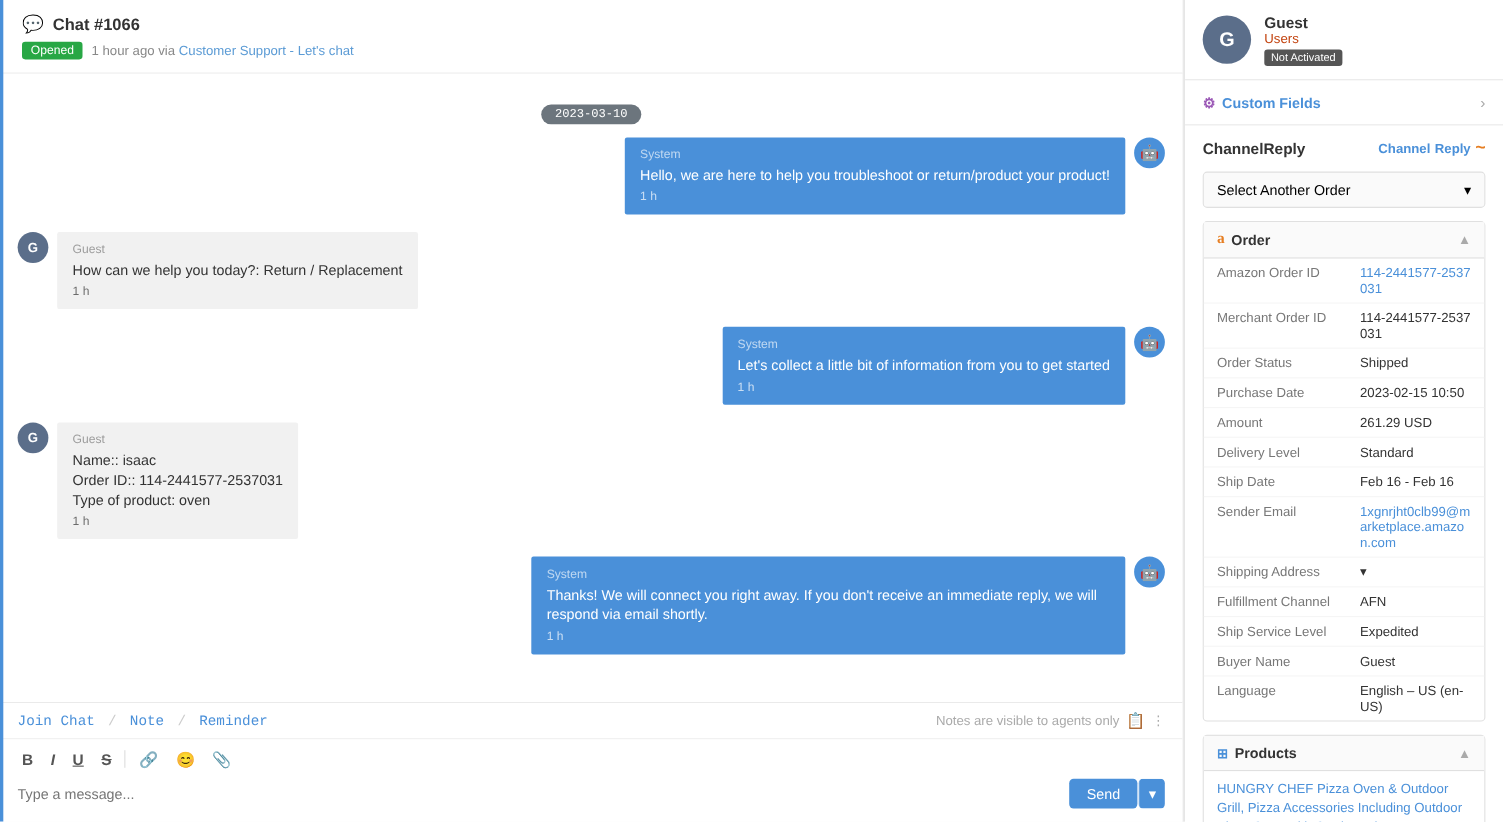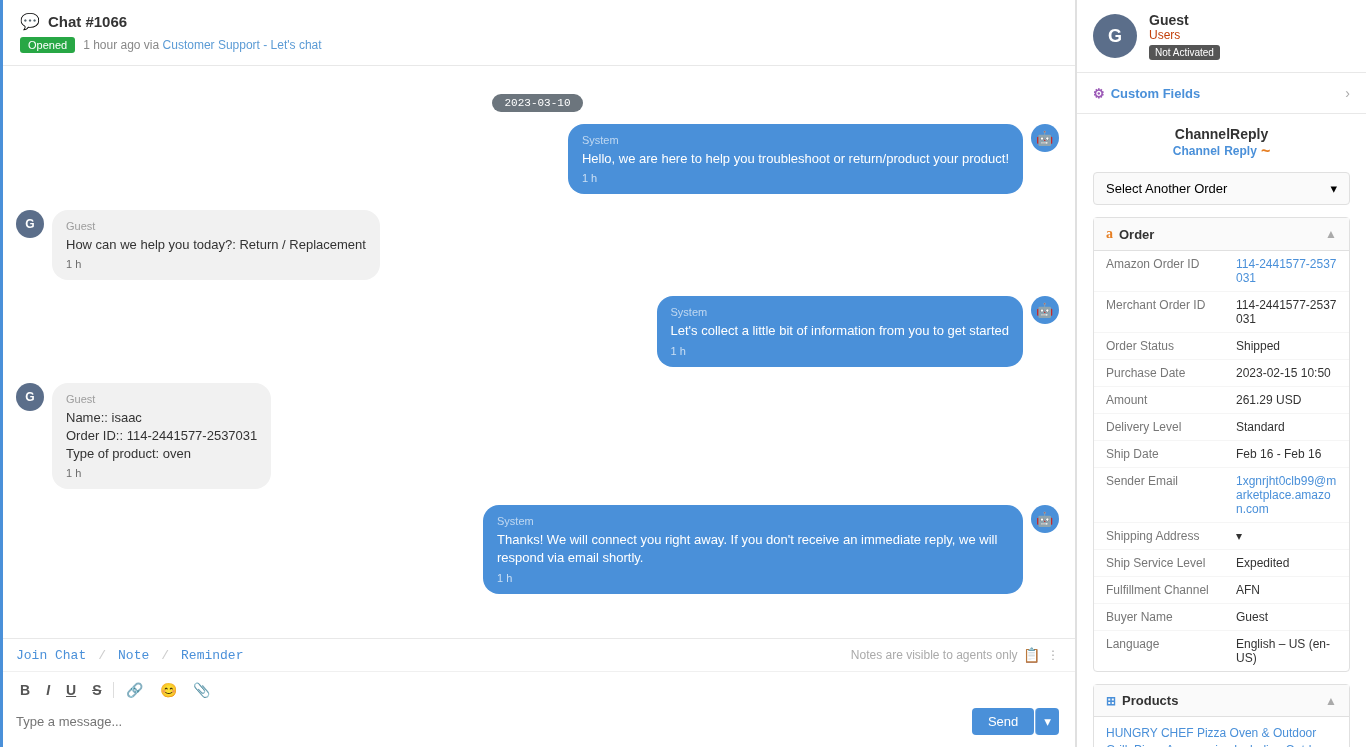--- a/index.html
+++ b/index.html
@@ -19,21 +19,21 @@
 
     
     .messages-area { flex: 1; overflow-y: auto; padding: 16px; background: #fff; position: relative; }
     .date-divider { display: flex; justify-content: center; margin: 12px 0; }
     .date-pill { background: #6c757d; color: #fff; font-size: 11px; padding: 3px 12px; border-radius: 12px; font-family: Liberation Mono, monospace; }
 
     
     .message-row { display: flex; margin-bottom: 16px; align-items: flex-start; gap: 8px; }
     .message-row.right { flex-direction: row-reverse; }
     .avatar { width: 28px; height: 28px; border-radius: 50%; background: #5b6e8a; color: #fff; display: flex; align-items: center; justify-content: center; font-size: 12px; font-weight: 600; flex-shrink: 0; }
-    .bubble { max-width: 540px; padding: 10px 14px; border-radius: 16px; position: relative; }
+    .bubble { max-width: 540px; padding: 10px 14px; border-radius: 2px; position: relative; }
     .bubble.system { background: #4a90d9; color: #fff; }
     .bubble.guest { background: #f1f1f1; color: #333; }
     .bubble-label { font-size: 11px; margin-bottom: 4px; opacity: 0.8; }
     .bubble.system .bubble-label { color: rgba(255,255,255,0.8); }
     .bubble.guest .bubble-label { color: #888; }
     .bubble-text { font-size: 13px; line-height: 1.4; }
     .bubble-time { font-size: 11px; opacity: 0.7; margin-top: 4px; }
     .bot-icon { width: 28px; height: 28px; border-radius: 50%; background: #4a90d9; color: #fff; display: flex; align-items: center; justify-content: center; font-size: 14px; flex-shrink: 0; }
 
     
@@ -64,21 +64,21 @@
     .sidebar-role { font-size: 12px; color: #c2410c; }
     .not-activated-badge { background: #555; color: #fff; font-size: 10px; padding: 2px 6px; border-radius: 3px; margin-top: 3px; display: inline-block; }
 
     
     .custom-fields-section { padding: 12px 16px; border-bottom: 1px solid #e8e8e8; display: flex; align-items: center; justify-content: space-between; }
     .custom-fields-title { display: flex; align-items: center; gap: 6px; font-size: 13px; font-weight: 600; color: #4a90d9; }
     .chevron-right { color: #aaa; font-size: 14px; }
 
     
     .channel-reply-section { padding: 12px 16px; border-bottom: 1px solid #e8e8e8; }
-    .channel-reply-header { display: flex; align-items: center; justify-content: space-between; margin-bottom: 12px; flex-direction: column; }
+    .channel-reply-header { display: flex; align-items: center; justify-content: space-between; margin-bottom: 12px; }
     .channel-reply-title { font-size: 14px; font-weight: 600; color: #333; }
     .channel-reply-logo { display: flex; align-items: center; gap: 4px; }
     .logo-text { font-size: 12px; color: #4a90d9; font-weight: 600; }
 
     
     .select-order-bar { display: flex; align-items: center; justify-content: space-between; padding: 8px 12px; border: 1px solid #e0e0e0; border-radius: 4px; margin-bottom: 12px; cursor: pointer; background: #fafafa; }
 
     
     .order-section { border: 1px solid #e0e0e0; border-radius: 4px; margin-bottom: 12px; }
     .order-section-header { display: flex; align-items: center; justify-content: space-between; padding: 8px 12px; background: #fafafa; border-bottom: 1px solid #e0e0e0; cursor: pointer; }
@@ -288,26 +288,26 @@
         </div>
         <div class="order-field-row">
           <span class="field-label">Sender Email</span>
           <span class="field-value link">1xgnrjht0clb99@marketplace.amazon.com</span>
         </div>
         <div class="order-field-row">
           <span class="field-label">Shipping Address</span>
           <span class="field-value expandable">▾</span>
         </div>
         <div class="order-field-row">
+          <span class="field-label">Fulfillment Channel</span>
+          <span class="field-value">AFN</span>
+        </div>
+        <div class="order-field-row">
           <span class="field-label">Ship Service Level</span>
           <span class="field-value">Expedited</span>
-        </div>
-        <div class="order-field-row">
-          <span class="field-label">Fulfillment Channel</span>
-          <span class="field-value">AFN</span>
         </div>
         <div class="order-field-row">
           <span class="field-label">Buyer Name</span>
           <span class="field-value">Guest</span>
         </div>
         <div class="order-field-row">
           <span class="field-label">Language</span>
           <span class="field-value">English – US (en-US)</span>
         </div>
       </div>

